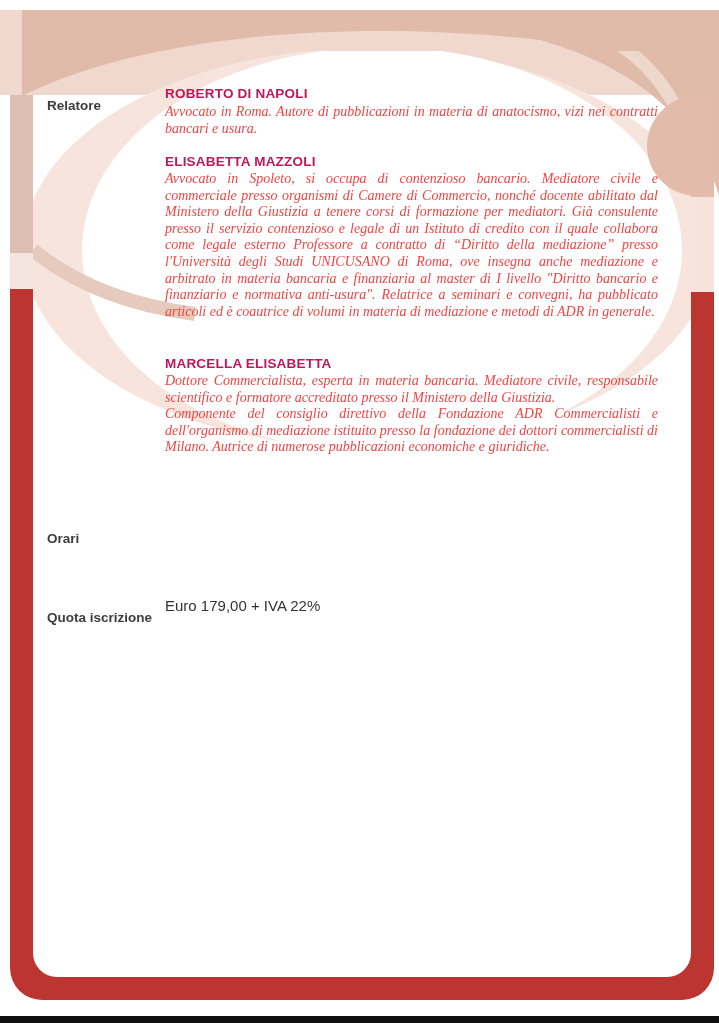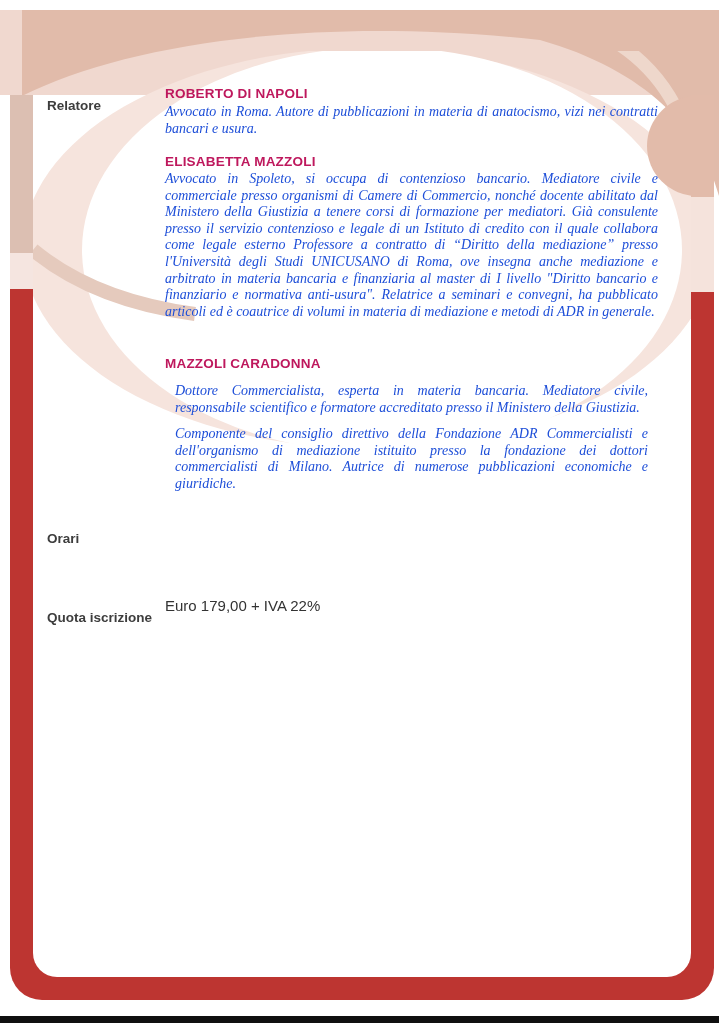--- a/index.html
+++ b/index.html
@@ -14,23 +14,23 @@
     left:47px; width:110px;
     font-weight:bold; font-size:13.5px; color:#3d3d3d;margin-top:12px;
   }
   .name {
     left:165px; width:493px;
     font-weight:bold; font-size:13.5px; color:#be185d; letter-spacing:.2px;
   }
   .bio {
     left:165px; width:493px;
     font-family:"Liberation Serif", serif; font-style:italic;
-    font-size:14px; line-height:16.6px; text-align:justify; color:#1d4ed8;
+    font-size:14px; line-height:16.6px; text-align:justify; color:#ef4444;
   }
-  .bio div { margin:10px; }
+  .bio div { margin:0; }
   .sansval {
     left:165px; width:520px;
     font-size:13.5px; line-height:22px; color:#3a3a3a;
   }
   .serifval {
     left:165px; width:400px;
     font-family:Liberation Sans, sans-serif; font-size:15px; color:#333333;
   }
 </style>
 </head>
@@ -76,21 +76,21 @@
   </svg>
 
   <div class="txt lbl" style="top:86px">Relatore</div>
 
   <div class="txt name" style="top:86px">ROBERTO DI NAPOLI</div>
   <div class="txt bio" style="top:104px">Avvocato in Roma. Autore di pubblicazioni in materia di anatocismo, vizi nei contratti bancari e usura.</div>
 
   <div class="txt name" style="top:154px">ELISABETTA MAZZOLI</div>
   <div class="txt bio" style="top:171px">Avvocato in Spoleto, si occupa di contenzioso bancario. Mediatore civile e commerciale presso organismi di Camere di Commercio, nonché docente abilitato dal Ministero della Giustizia a tenere corsi di formazione per mediatori. Già consulente presso il servizio contenzioso e legale di un Istituto di credito con il quale collabora come legale esterno Professore a contratto di “Diritto della mediazione” presso l'Università degli Studi UNICUSANO di Roma, ove insegna anche mediazione e arbitrato in materia bancaria e finanziaria al master di I livello "Diritto bancario e finanziario e normativa anti-usura". Relatrice a seminari e convegni, ha pubblicato articoli ed è coautrice di volumi in materia di mediazione e metodi di ADR in generale.</div>
 
-  <div class="txt name" style="top:356px">MAZZOLI CARADONNA</div>
+  <div class="txt name" style="top:356px">MARCELLA ELISABETTA</div>
   <div class="txt bio" style="top:373px">
     <div>Dottore Commercialista, esperta in materia bancaria. Mediatore civile, responsabile scientifico e formatore accreditato presso il Ministero della Giustizia.</div>
     <div>Componente del consiglio direttivo della Fondazione ADR Commercialisti e dell'organismo di mediazione istituito presso la fondazione dei dottori commercialisti di Milano. Autrice di numerose pubblicazioni economiche e giuridiche.</div>
   </div>
 
   <div class="txt lbl" style="top:519px">Orari</div>
 
   <div class="txt lbl" style="top:598px">Quota iscrizione</div>
   <div class="txt serifval" style="top:597px">Euro 179,00 + IVA 22%</div>
 

